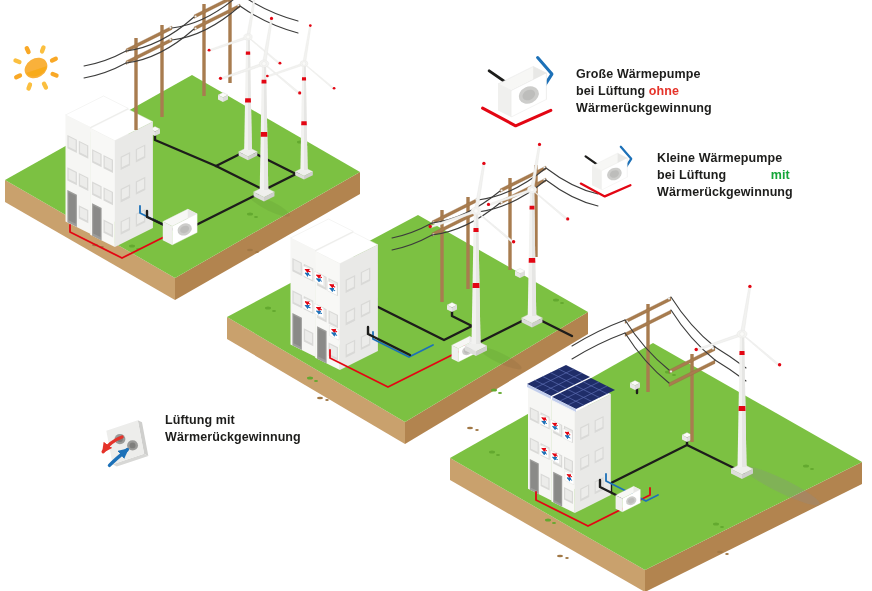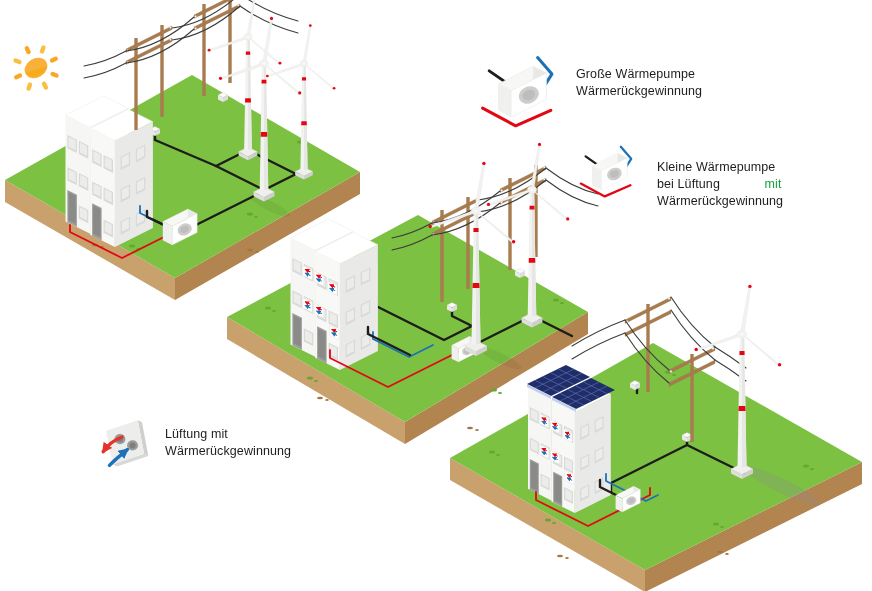--- a/index.html
+++ b/index.html
@@ -5,21 +5,21 @@
   :root{
     --c-background:#FFFFFF; --c-grass:#7CC142; --c-soil_light:#C9A16D; --c-soil_dark:#B2844F;
     --c-pipe_red:#E30613; --c-pipe_blue:#1D71B8; --c-cable_black:#1D1D1B; --c-wire_gray:#3C3C3B;
     --c-pole_brown:#A87C4F; --c-turbine_red:#E30613; --c-solar_navy:#1F2D69; --c-sun_orange:#F9B13B;
     --c-text_dark:#1D1D1B; --c-keyword_red:#E5332A; --c-keyword_green:#13A538;
   }
   html,body{margin:0;padding:0;background:var(--c-background);}
   #stage{position:relative;width:872px;height:591px;background:var(--c-background);overflow:hidden;
          font-family:"Liberation Sans",sans-serif;}
   #art{position:absolute;left:0;top:0;}
-  .legend{position:absolute;color:var(--c-text_dark);font-size:12.5px;line-height:17px;font-weight:400;
+  .legend{position:absolute;color:var(--c-text_dark);font-size:12.5px;line-height:17px;font-weight:700;
           letter-spacing:.1px;white-space:nowrap;}
   .kw-red{color:var(--c-keyword_red);}
   .kw-green{color:var(--c-keyword_green);padding-left:41px;}
   .grass{fill:var(--c-grass);}
   .soilL{fill:var(--c-soil_light);}
   .soilR{fill:var(--c-soil_dark);}
   .cable{stroke:var(--c-cable_black);stroke-width:2.4;fill:none;stroke-linejoin:round;stroke-linecap:round;}
   .pipeR{stroke:var(--c-pipe_red);stroke-width:1.8;fill:none;stroke-linejoin:round;stroke-linecap:round;}
   .pipeB{stroke:var(--c-pipe_blue);stroke-width:1.8;fill:none;stroke-linejoin:round;stroke-linecap:round;}
   .lpipe{stroke-width:2.8;}
@@ -347,27 +347,28 @@
   <circle cx="19" cy="22" r="2.8" fill="#7E7E7C"></circle>
   <ellipse cx="31" cy="28" rx="5.2" ry="4.8" fill="#9A9A98"></ellipse>
   <circle cx="31" cy="28" r="2.8" fill="#7E7E7C"></circle>
   <path d="M21,20 Q10,24 3,34" stroke="var(--c-keyword_red)" stroke-width="3.2" fill="none" marker-end="url(#aR2)" stroke-linecap="round"></path>
   <path d="M9,47 Q15,41 26,32" stroke="var(--c-pipe_blue)" stroke-width="3.2" fill="none" marker-end="url(#aB2)" stroke-linecap="round"></path>
 </g>
 </svg>
 
 <div class="legend" style="left:576px;top:66px;">
   <div><span>Große Wärmepumpe</span></div>
+  <div><span>bei Lüftung </span><span class="kw-red">ohne</span></div>
   <div><span>Wärmerückgewinnung</span></div>
 </div>
 
-<div class="legend" style="left:657px;top:150px;margin-top:9px;">
+<div class="legend" style="left:657px;top:150px;">
   <div><span>Kleine Wärmepumpe</span></div>
   <div><span>bei Lüftung </span><span class="kw-green">mit</span></div>
   <div><span>Wärmerückgewinnung</span></div>
 </div>
 
-<div class="legend" style="left:165px;top:426px;">
+<div class="legend" style="left:165px;top:412px;">
   <div><span>Lüftung mit</span></div>
   <div><span>Wärmerückgewinnung</span></div>
 </div>
 
 </div>
 
 </body></html>

